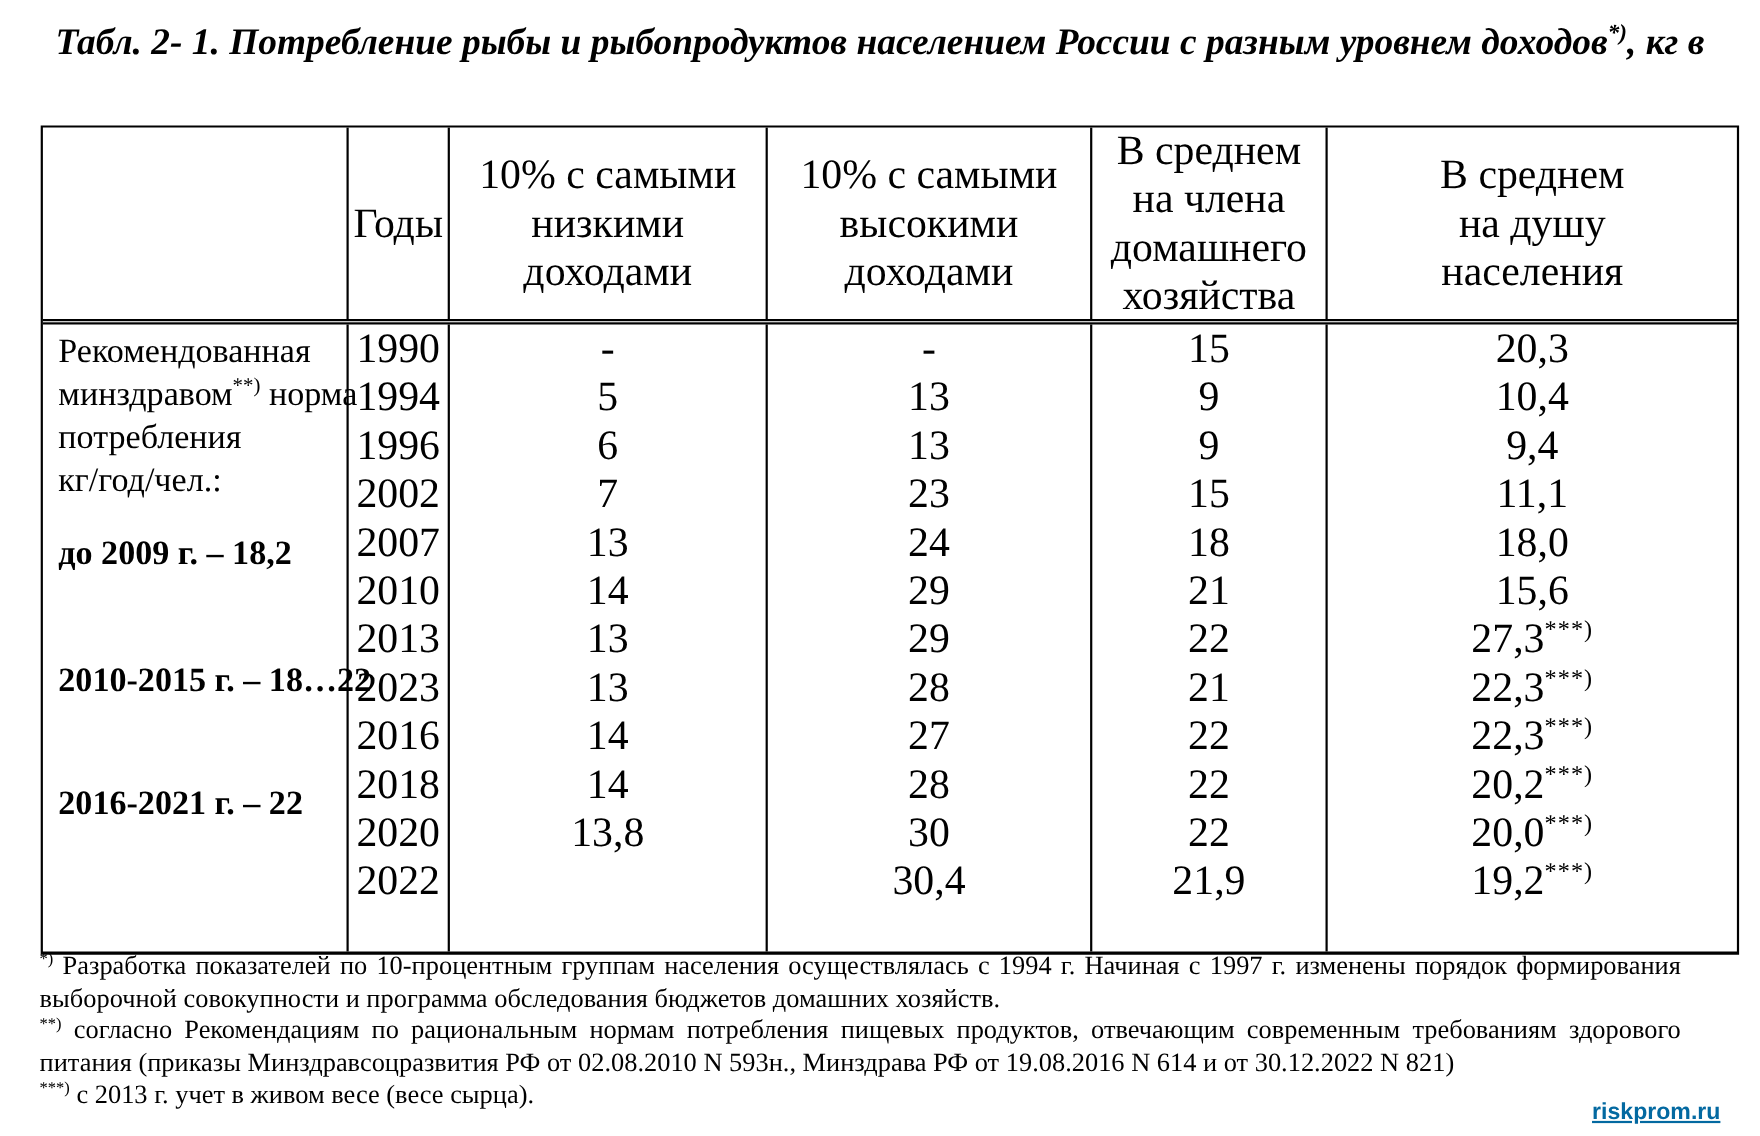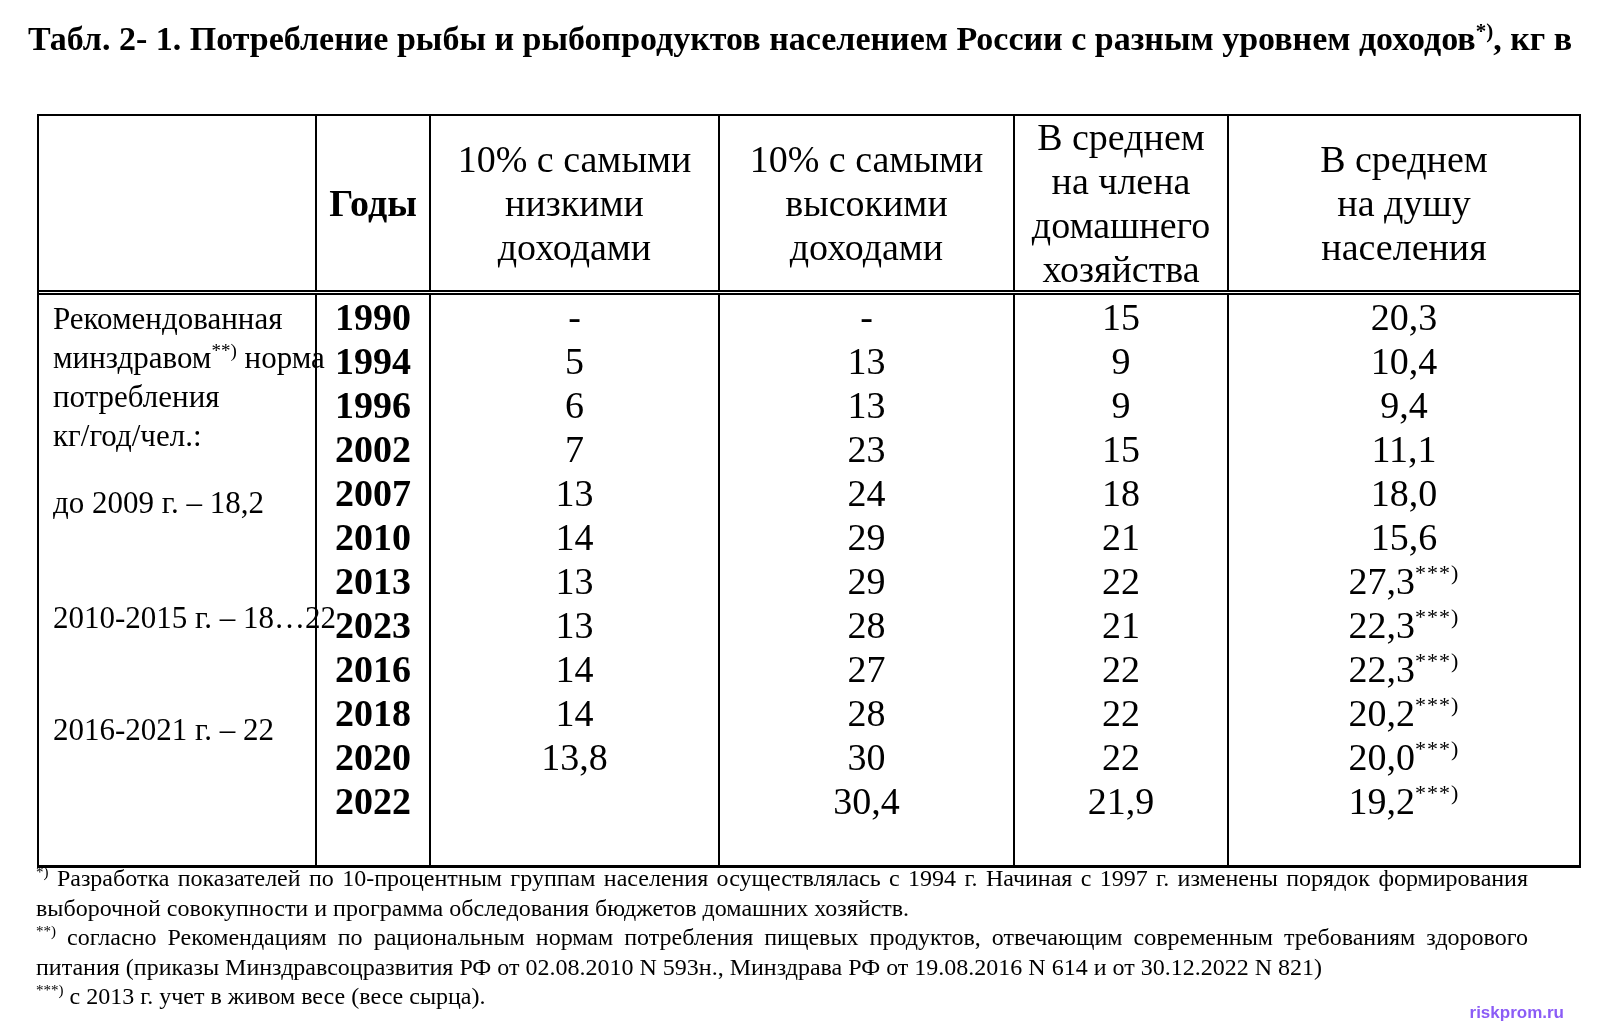--- a/index.html
+++ b/index.html
@@ -1,54 +1,54 @@
 <!DOCTYPE html>
 <html><head>
 <meta charset="utf-8">
 <style>
   * { margin:0; padding:0; box-sizing:border-box; }
   html, body { width:1600px; height:1033px; background:#ffffff; }
   body { font-family:"Liberation Serif", serif; color:#000; position:relative; overflow:hidden; }
 
   
   .title { position:absolute; left:0; top:18px; width:1600px; text-align:center; font-weight:bold; }
-  .title .tl { font-size:34px; line-height:41px; white-space:nowrap; }
+  .title .tl { font-size:34px; line-height:41px; white-space:nowrap;font-style:italic; }
   .title sup { font-size:21px; vertical-align:super; line-height:0; }
 
   
   .tbl { position:absolute; left:37px; top:114px; width:1544px; border:2px solid #000; border-bottom-width:3px; background:#fff; }
   .row { display:flex; width:100%; }
   .hdr { height:176px; border-bottom:2px solid #000; }
   .sep { height:3px; border-bottom:2px solid #000; }
   .bdy { height:570px; }
   .c  { border-right:2px solid #000; height:100%; }
   .c:last-child { border-right:none; }
-  .c1 { width:278px; } .c2 { width:114px;font-weight:bold; } .c3 { width:289px; }
+  .c1 { width:278px; } .c2 { width:92px; } .c3 { width:289px; }
   .c4 { width:295px; } .c5 { width:214px; } .c6 { flex:1; }
 
   .hc { display:flex; flex-direction:column; align-items:center; justify-content:center;
         text-align:center; font-size:38px; line-height:44px; }
 
   .col { text-align:center; font-size:38px; }
   .col > div { height:44px; line-height:44px; }
   .col sup { font-size:22px; vertical-align:super; line-height:0; letter-spacing:1px; }
 
   .lbl { position:relative; font-size:31px; }
   .lb  { position:absolute; left:14px; white-space:nowrap; }
   .blk { line-height:39px; }
   .blk sup { font-size:19px; vertical-align:super; line-height:0; }
-  .nt  { line-height:44px; }
+  .nt  { line-height:44px;font-weight:bold; }
 
   
   .fns { position:absolute; left:36px; top:864px; width:1492px; }
   .fn  { font-size:24px; line-height:29.5px; text-align:justify; }
   .fn sup { font-size:15px; vertical-align:super; line-height:0; }
 
   .wm { position:absolute; right:36px; bottom:10px; font-family:"Liberation Sans", sans-serif;
-        font-weight:bold; font-size:17px; color:#8b5cf6; }
+        font-weight:bold; font-size:21px; color:#0369a1;text-decoration:underline; }
 </style>
 </head>
 <body>
 
 <div class="page">
 
   <div class="title">
     <div class="tl"><span>Табл. 2- 1. Потребление рыбы и рыбопродуктов населением России с разным уровнем доходов</span><sup>*)</sup><span>, кг в</span></div>
   </div>
 

